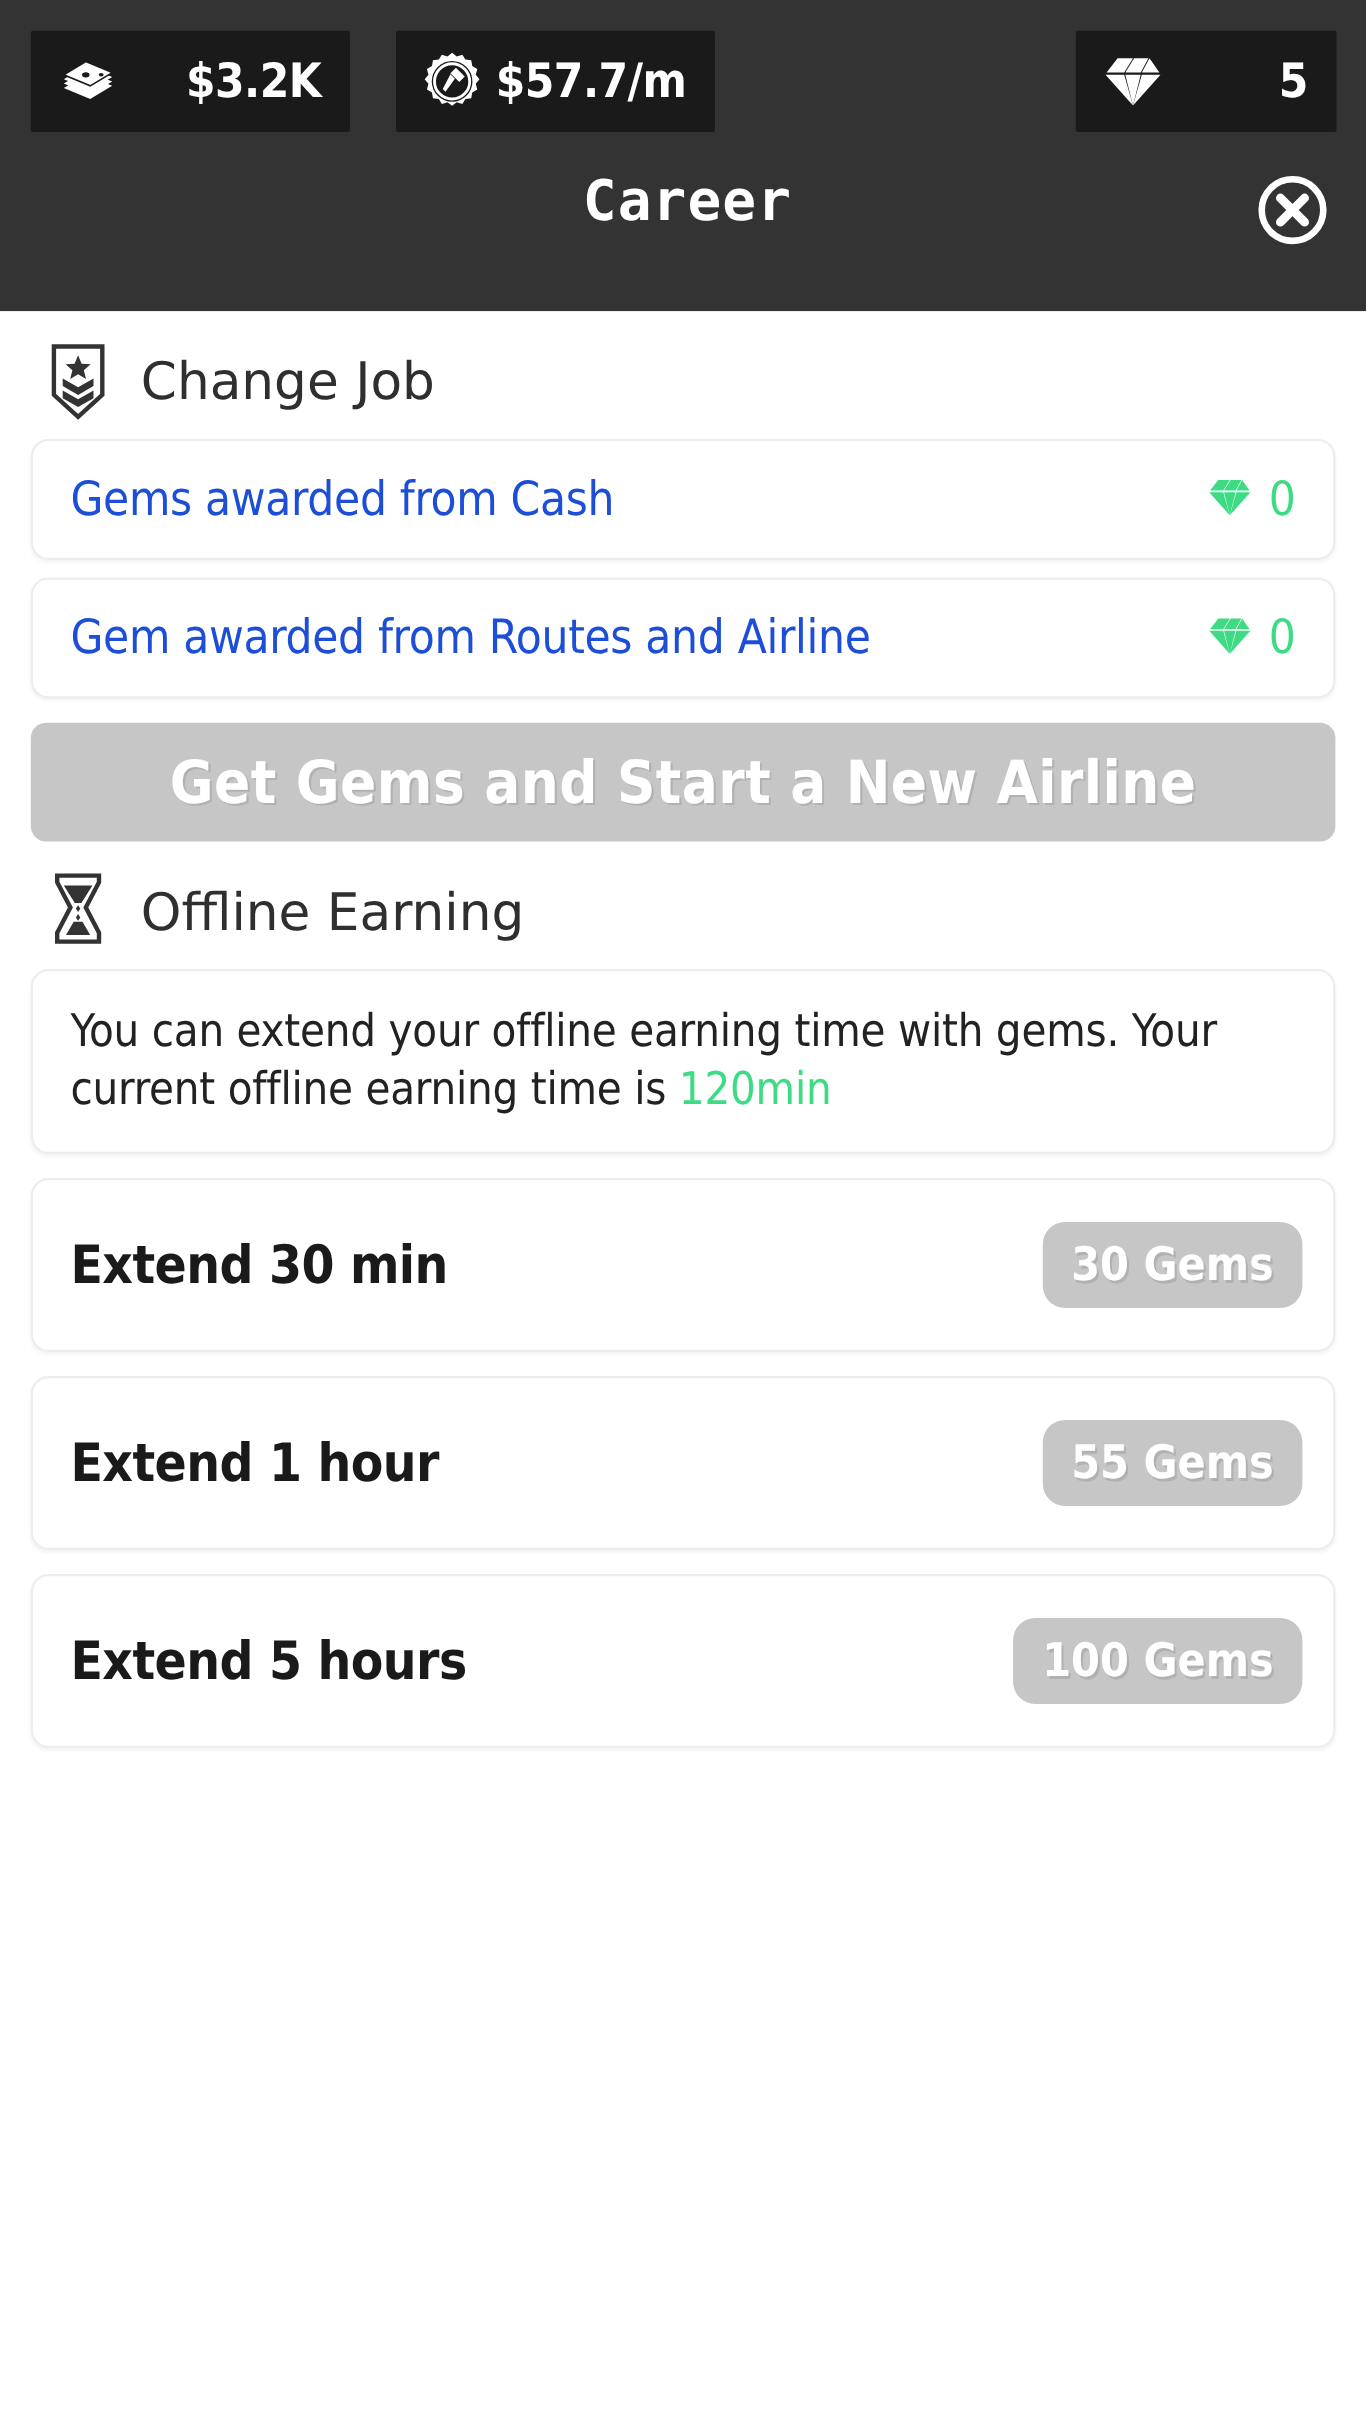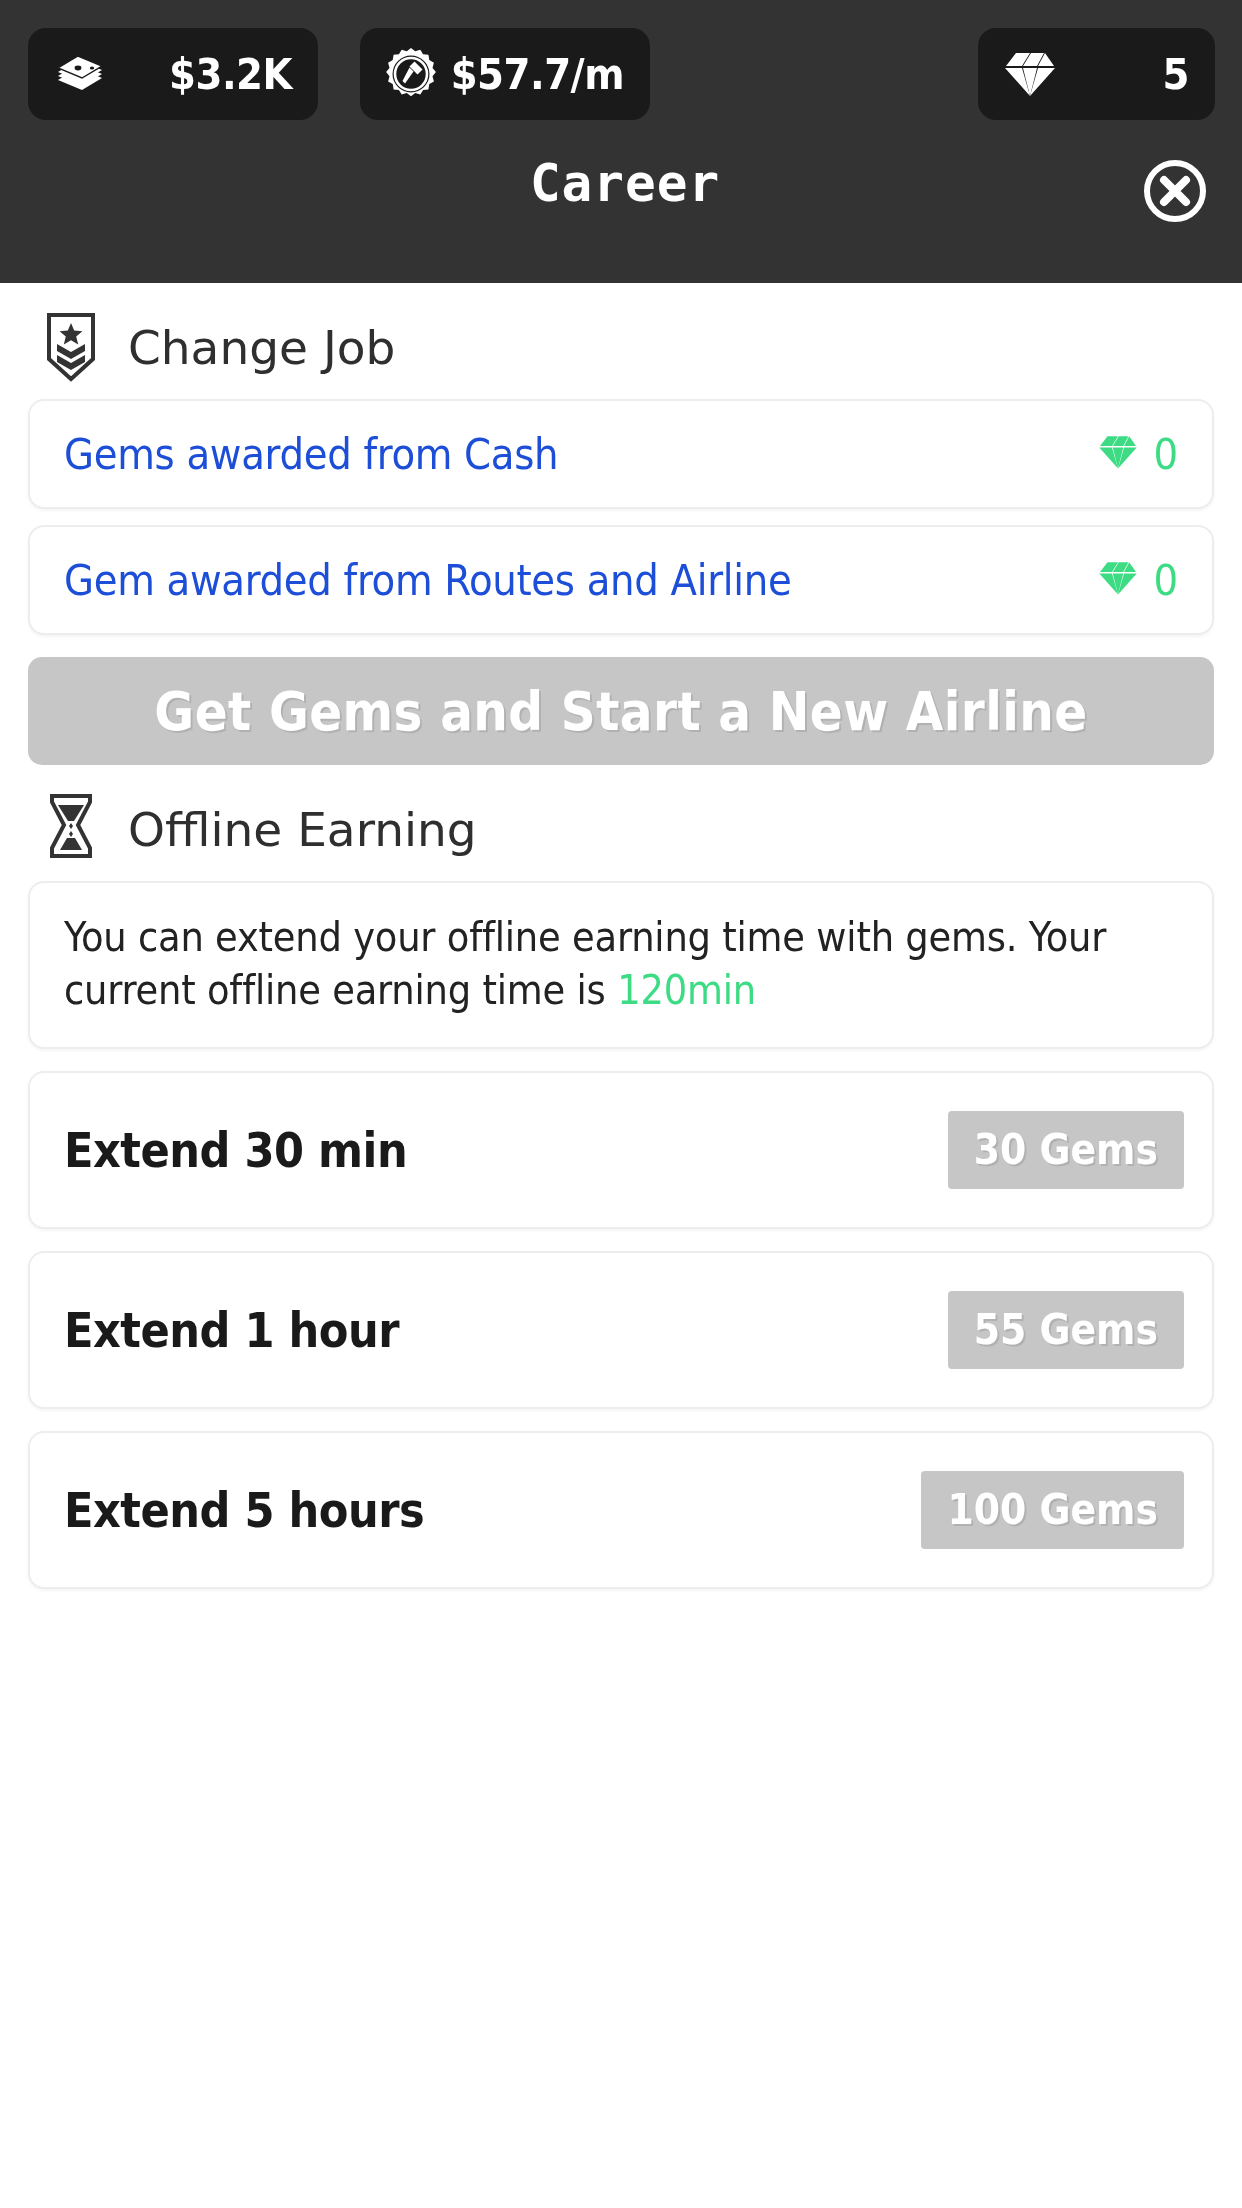--- a/index.html
+++ b/index.html
@@ -15,21 +15,21 @@
   .header {
     position:absolute; left:0; top:0; width:1242px; height:283px;
     background:#333333;
   }
   .resource-bar {
     position:absolute; left:0; top:28px; width:1242px; height:92px;
     display:flex; align-items:center;
   }
   .res-pill {
     background:#1a1a1a;
-    border-radius:18px;
+    border-radius:2px;
     height:92px;
     display:flex; align-items:center; justify-content:space-between;
     padding:0 26px 0 24px;
   }
   .res-pill.cash   { position:absolute; left:28px;  width:290px; }
   .res-pill.income { position:absolute; left:360px; width:290px; }
   .res-pill.gems   { position:absolute; left:978px; width:237px; }
 
   .res-icon { flex:0 0 auto; display:flex; align-items:center; justify-content:center; }
   .res-value {
@@ -127,21 +127,21 @@
     padding:0 28px 0 34px;
     margin-top:22px;
   }
   .extend-label {
     font-size:48px; color:#1a1a1a; font-weight:bold;
     font-family:"DejaVu Sans Condensed","Liberation Sans", sans-serif;
     letter-spacing:-0.5px;
   }
   .price-btn {
     background:#c6c6c6;
-    border-radius:4px;
+    border-radius:20px;
     height:78px;
     padding:0 26px;
     display:flex; align-items:center; justify-content:center;
     cursor:default;
   }
   .price-label {
     color:#ffffff; font-size:42px; font-weight:bold;
     text-shadow:2px 2px 0 rgba(0,0,0,0.10);
     font-family:"DejaVu Sans Condensed","Liberation Sans", sans-serif;
     white-space:nowrap;

